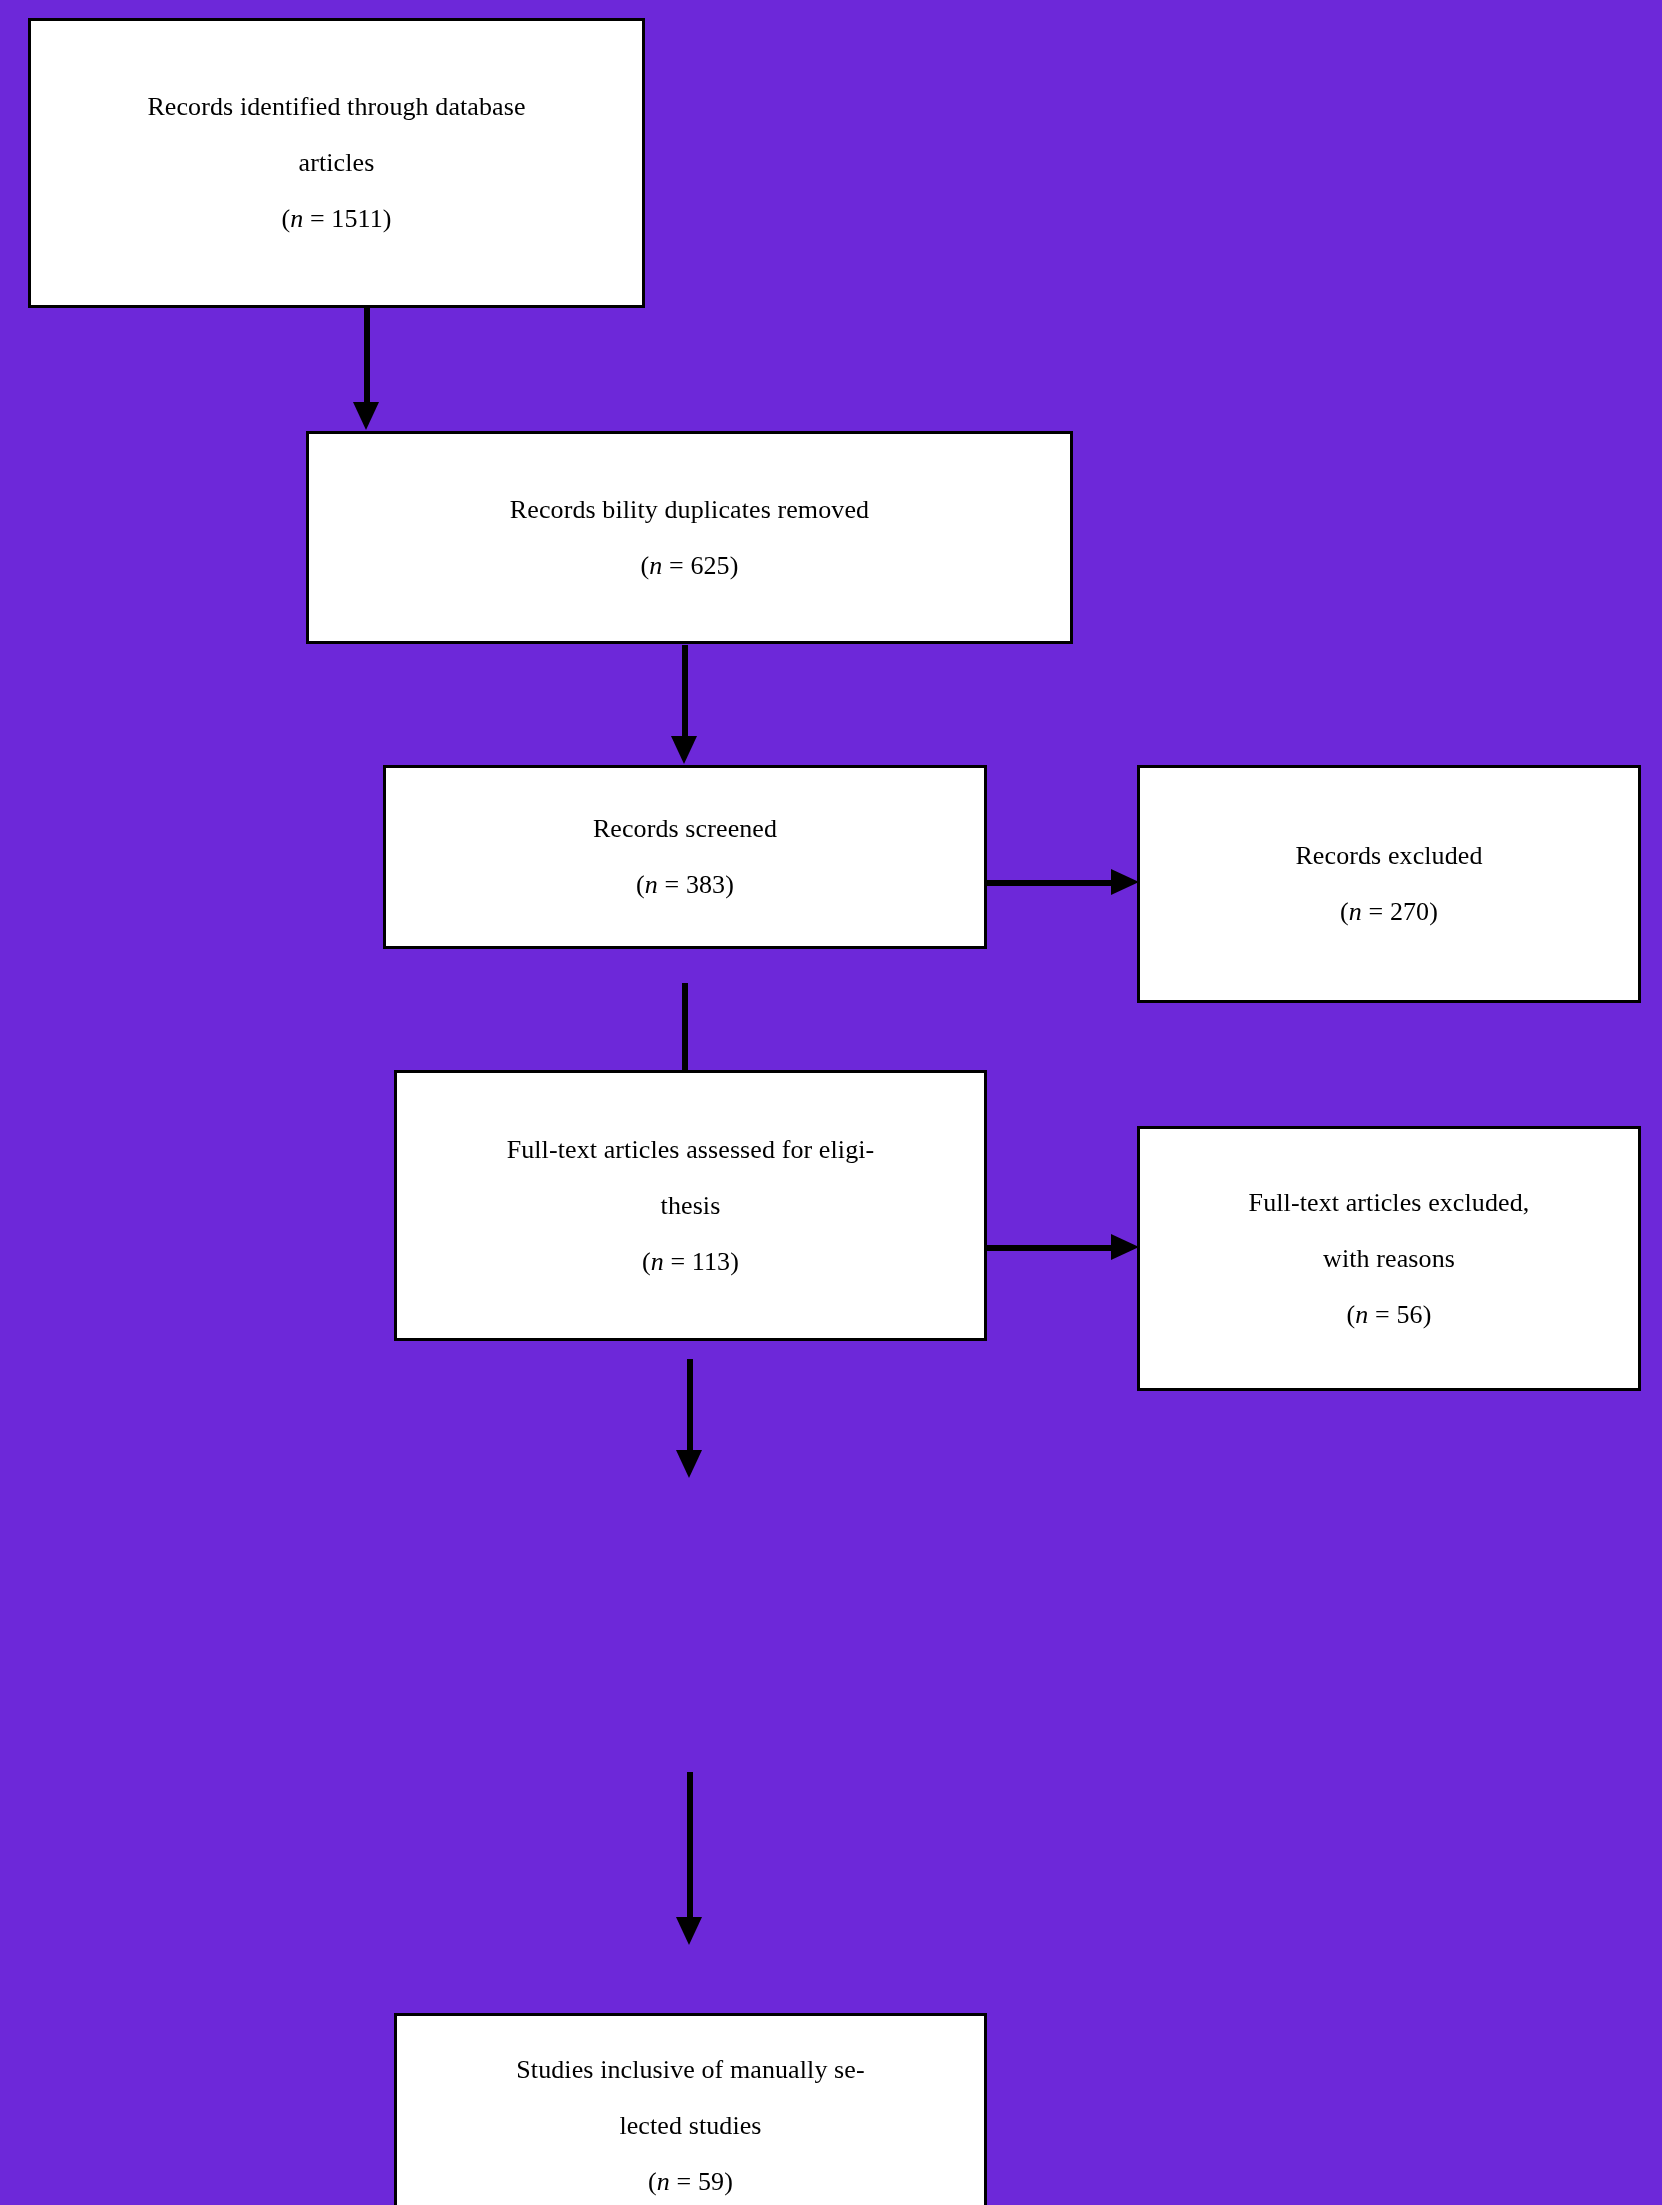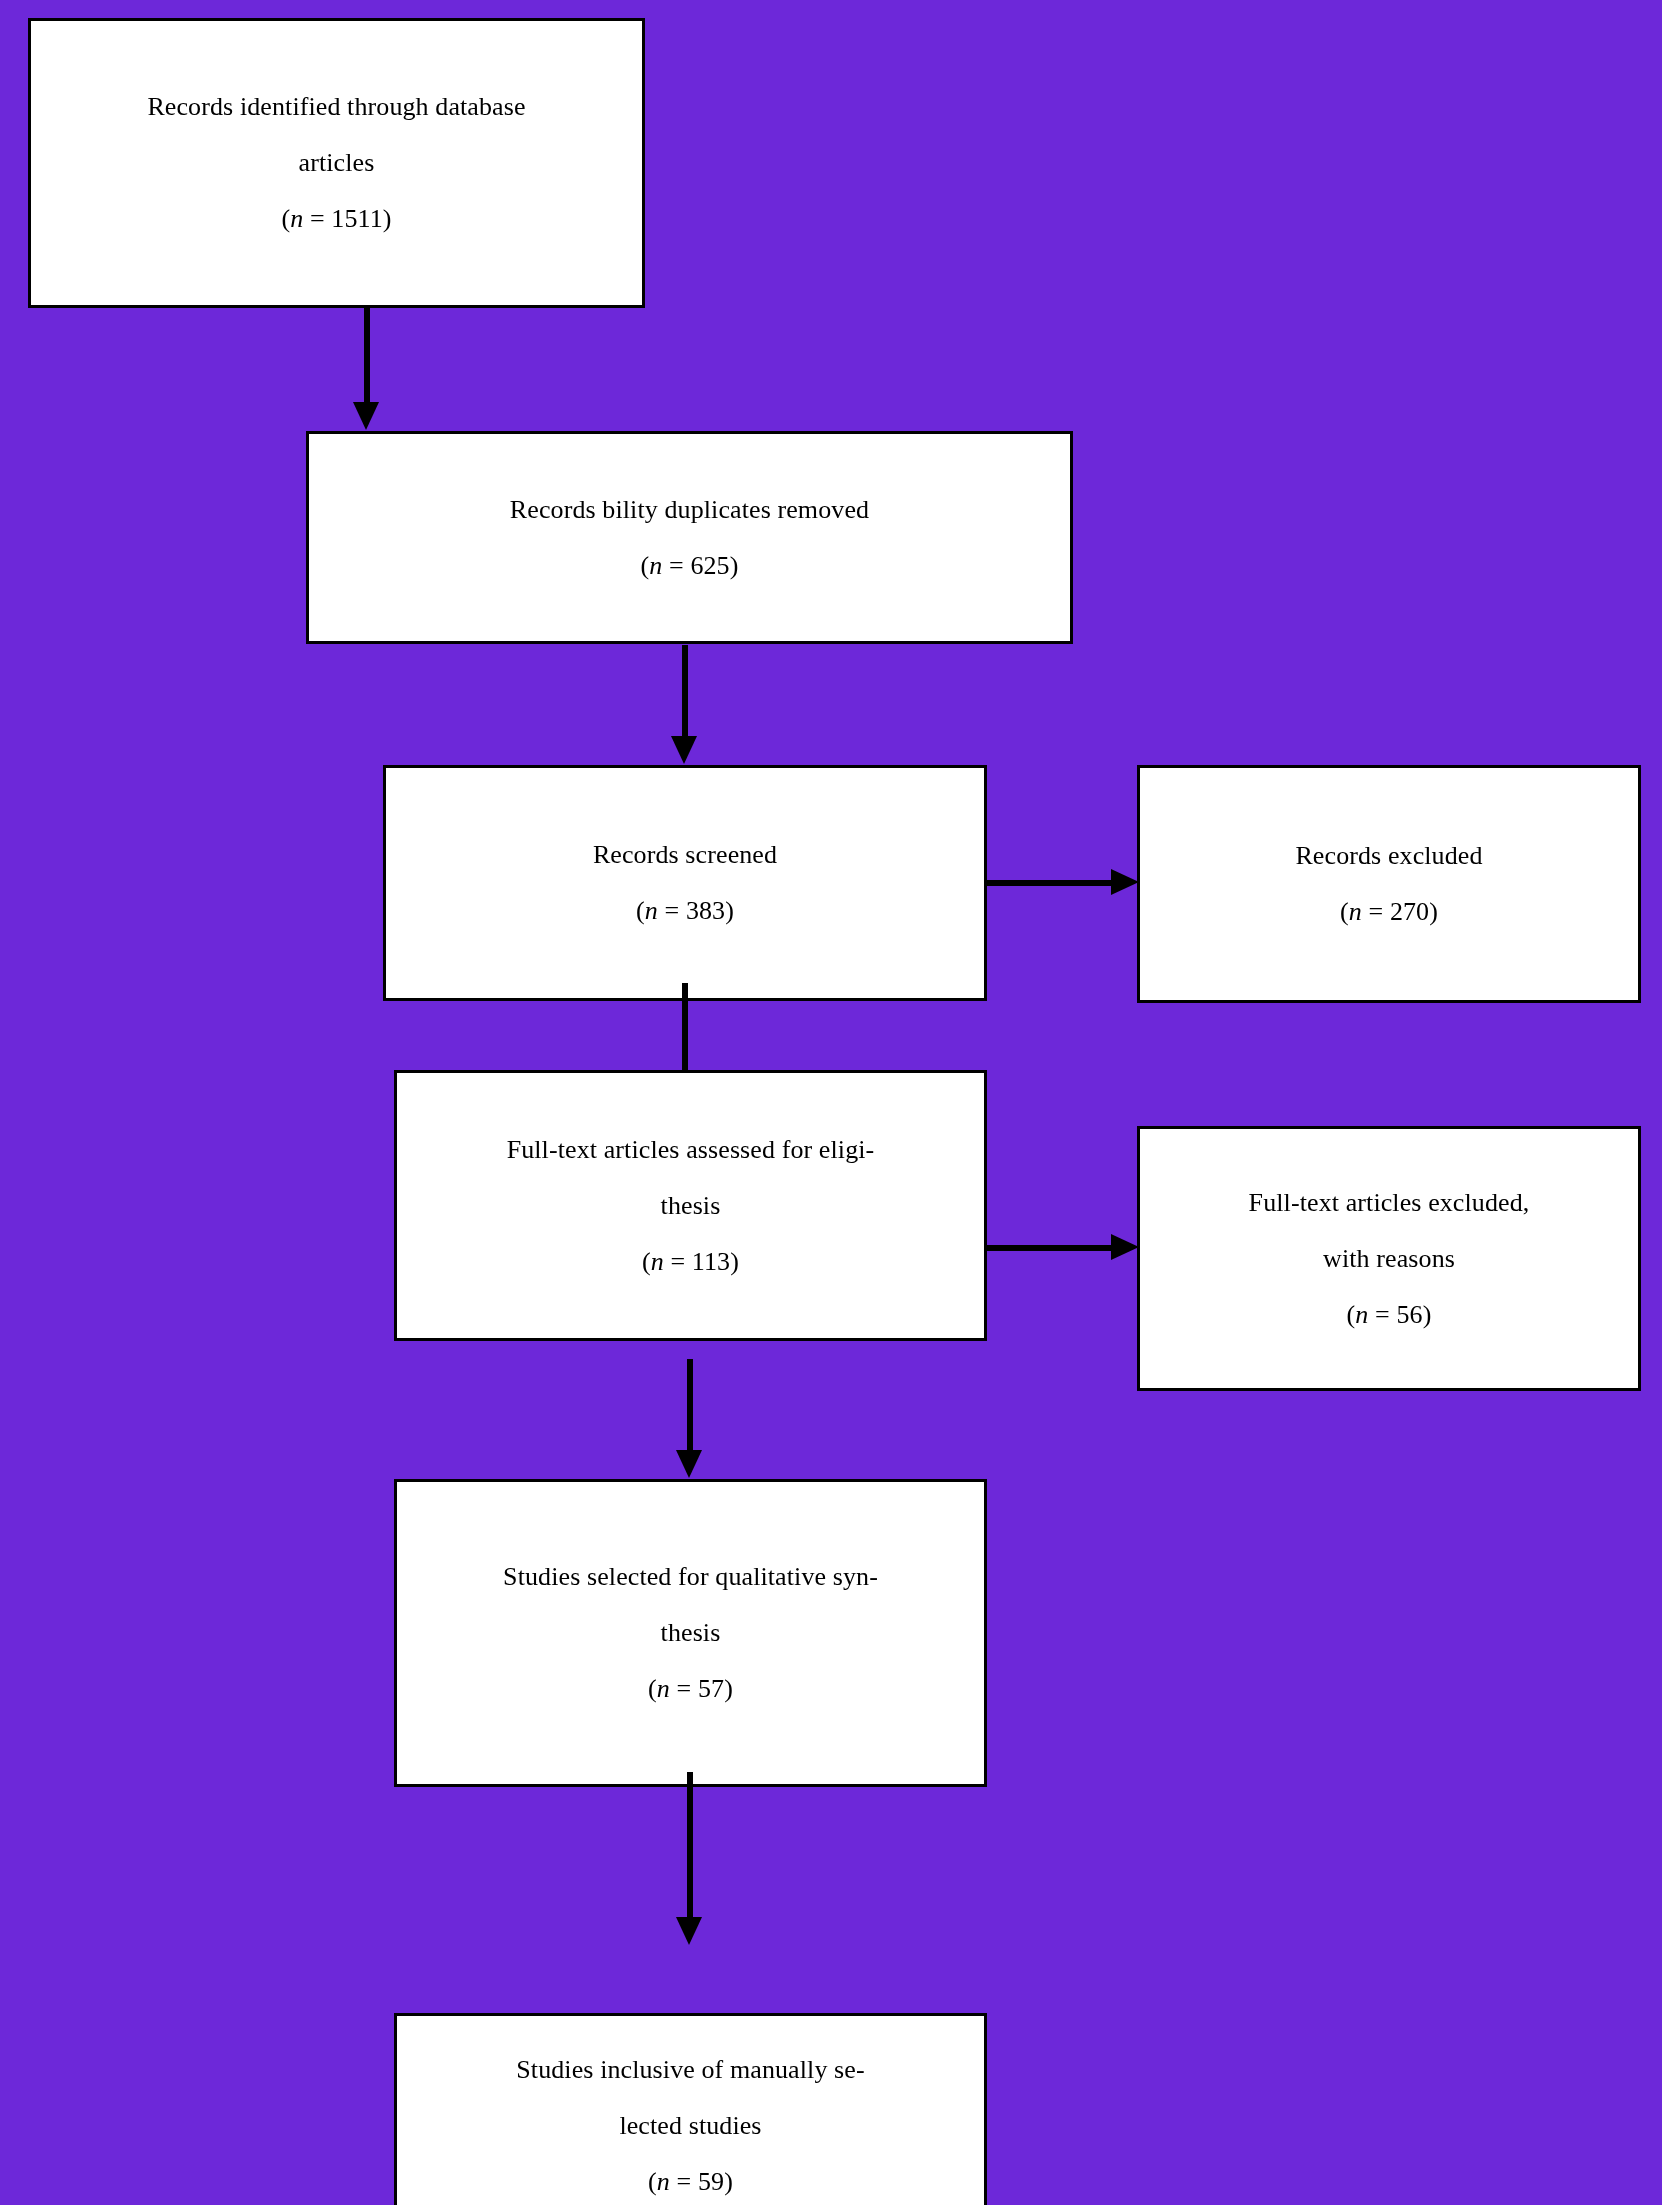--- a/index.html
+++ b/index.html
@@ -77,21 +77,21 @@
   <div class="arrow-down" style="left:353px; top:402px;"></div>
 
   <div class="box" style="left:306px; top:431px; width:767px; height:213px;">
     <span class="line">Records bility duplicates removed</span>
     <span class="line">(<span class="nvar">n</span> = 625)</span>
   </div>
 
   <div class="vline" style="left:682px; top:645px; width:5.9px; height:93px;"></div>
   <div class="arrow-down" style="left:671px; top:736px;"></div>
 
-  <div class="box" style="left:383px; top:765px; width:604px; height:236px;">
+  <div class="box" style="left:383px; top:765px; width:604px; height:184px;">
     <span class="line">Records screened</span>
     <span class="line">(<span class="nvar">n</span> = 383)</span>
   </div>
 
   <div class="hline" style="left:987px; top:880px; width:126px; height:5.9px;"></div>
   <div class="arrow-right" style="left:1111px; top:869px;"></div>
 
   <div class="box" style="left:1137px; top:765px; width:504px; height:238px;justify-content:center;">
     <span class="line">Records excluded</span>
     <span class="line">(<span class="nvar">n</span> = 270)</span>
@@ -111,25 +111,20 @@
 
   <div class="box" style="left:1137px; top:1126px; width:504px; height:265px;">
     <span class="line">Full-text articles excluded,</span>
     <span class="line">with reasons</span>
     <span class="line">(<span class="nvar">n</span> = 56)</span>
   </div>
 
   <div class="vline" style="left:687px; top:1359px; width:5.9px; height:92px;"></div>
   <div class="arrow-down" style="left:676px; top:1450px;"></div>
 
-  <div class="box" style="left:394px; top:1479px; width:593px; height:308px;">
-    <span class="line">Studies selected for qualitative syn-</span>
-    <span class="line">thesis</span>
-    <span class="line">(<span class="nvar">n</span> = 57)</span>
-  </div>
 
   <div class="vline" style="left:687px; top:1772px; width:5.9px; height:146px;"></div>
   <div class="arrow-down" style="left:676px; top:1917px;"></div>
 
   <div class="box" style="left:394px; top:1976px; width:593px; height:226px;margin-top:37px;">
     <span class="line">Studies inclusive of manually se-</span>
     <span class="line">lected studies</span>
     <span class="line">(<span class="nvar">n</span> = 59)</span>
   </div>
 

